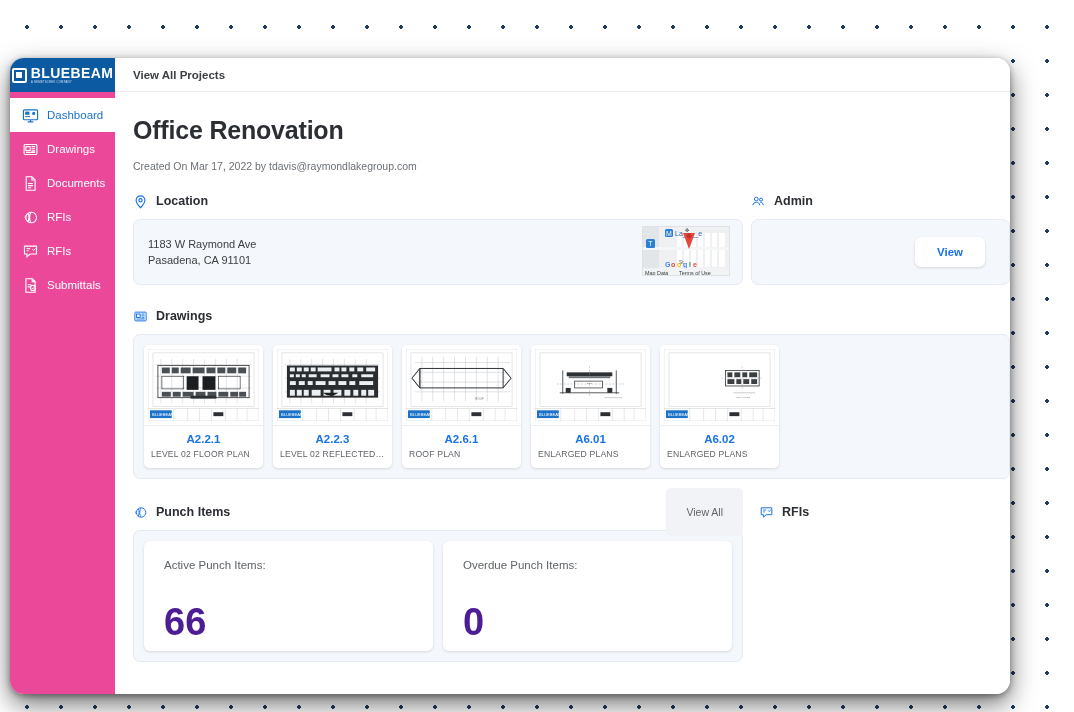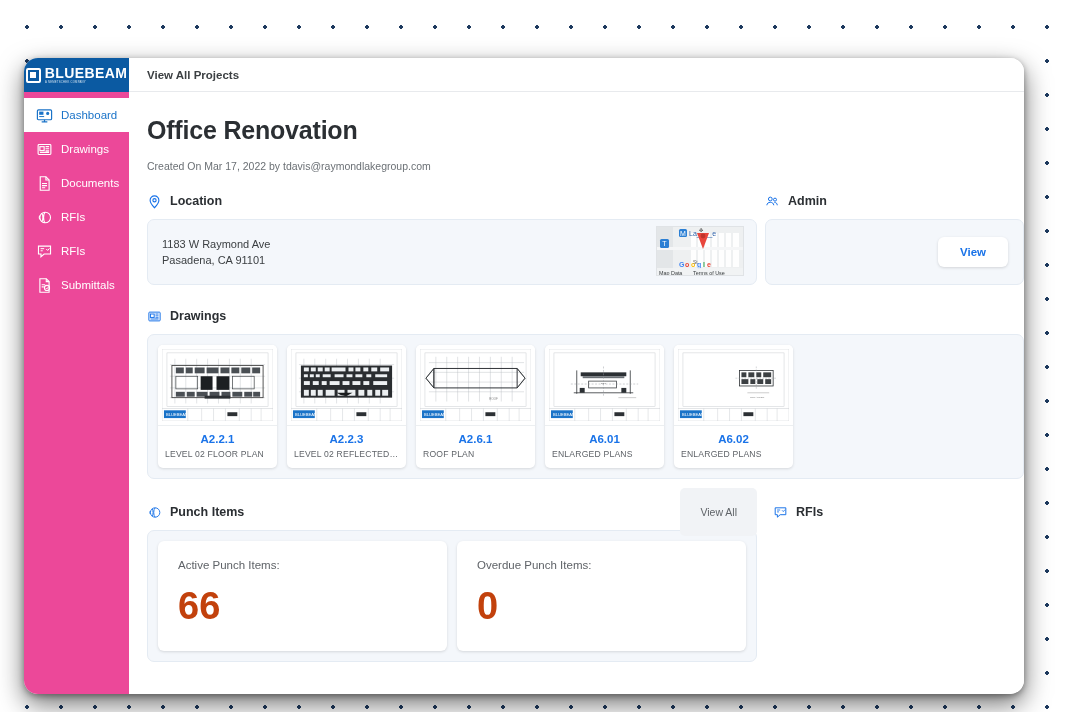--- a/index.html
+++ b/index.html
@@ -15,21 +15,21 @@
     background-color: #ffffff;
     background-image: radial-gradient(#1e3a5f 1.6px, transparent 1.7px);
     background-size: 34px 34px;
     background-position: 10px 10px;
     position: relative;
   }
 
   
   #app-window {
     position: absolute;
-    left: 24px;
+    left: 10px;
     top: 58px;
     width: 1000px;
     height: 636px;
     background: #ffffff;
     border-radius: 14px;
     box-shadow: 0 10px 26px rgba(0,0,0,0.55), 0 2px 6px rgba(0,0,0,0.35);
     overflow: hidden;
     display: flex;
     flex-direction: column;
   }
@@ -190,21 +190,21 @@
     overflow: hidden;
     border: 1px solid #e0e3e6;
   }
   .map-thumb svg { display: block; }
 
   .admin-panel {
     height: 66px;
     display: flex;
     align-items: center;
     justify-content: flex-end;
-    padding-right: 15px;
+    padding-right: 24px;
   }
   .white-btn {
     background: #ffffff;
     border: none;
     border-radius: 6px;
     box-shadow: 0 1px 3px rgba(0,0,0,0.14);
     font-family: inherit;
     font-size: 11.5px;
     font-weight: 600;
     color: #1a73e8;
@@ -256,24 +256,24 @@
     flex: 1;
     min-width: 0;
     background: #ffffff;
     border-radius: 6px;
     box-shadow: 0 1px 3px rgba(0,0,0,0.13);
     padding: 18px 20px 22px 20px;
     height: 110px;
   }
   .stat-label { font-size: 11.5px; color: #5f6368; }
   .stat-value {
-    margin-top: 14px;
+    margin-top: 30px;
     font-size: 38px;
     font-weight: 700;
-    color: #c2410c;
+    color: #4c1d95;
     line-height: 42px;
   }
 </style>
 </head>
 <body>
 
 <div id="app-window">
 
   <div class="top-strip">
     <div class="logo-box">

